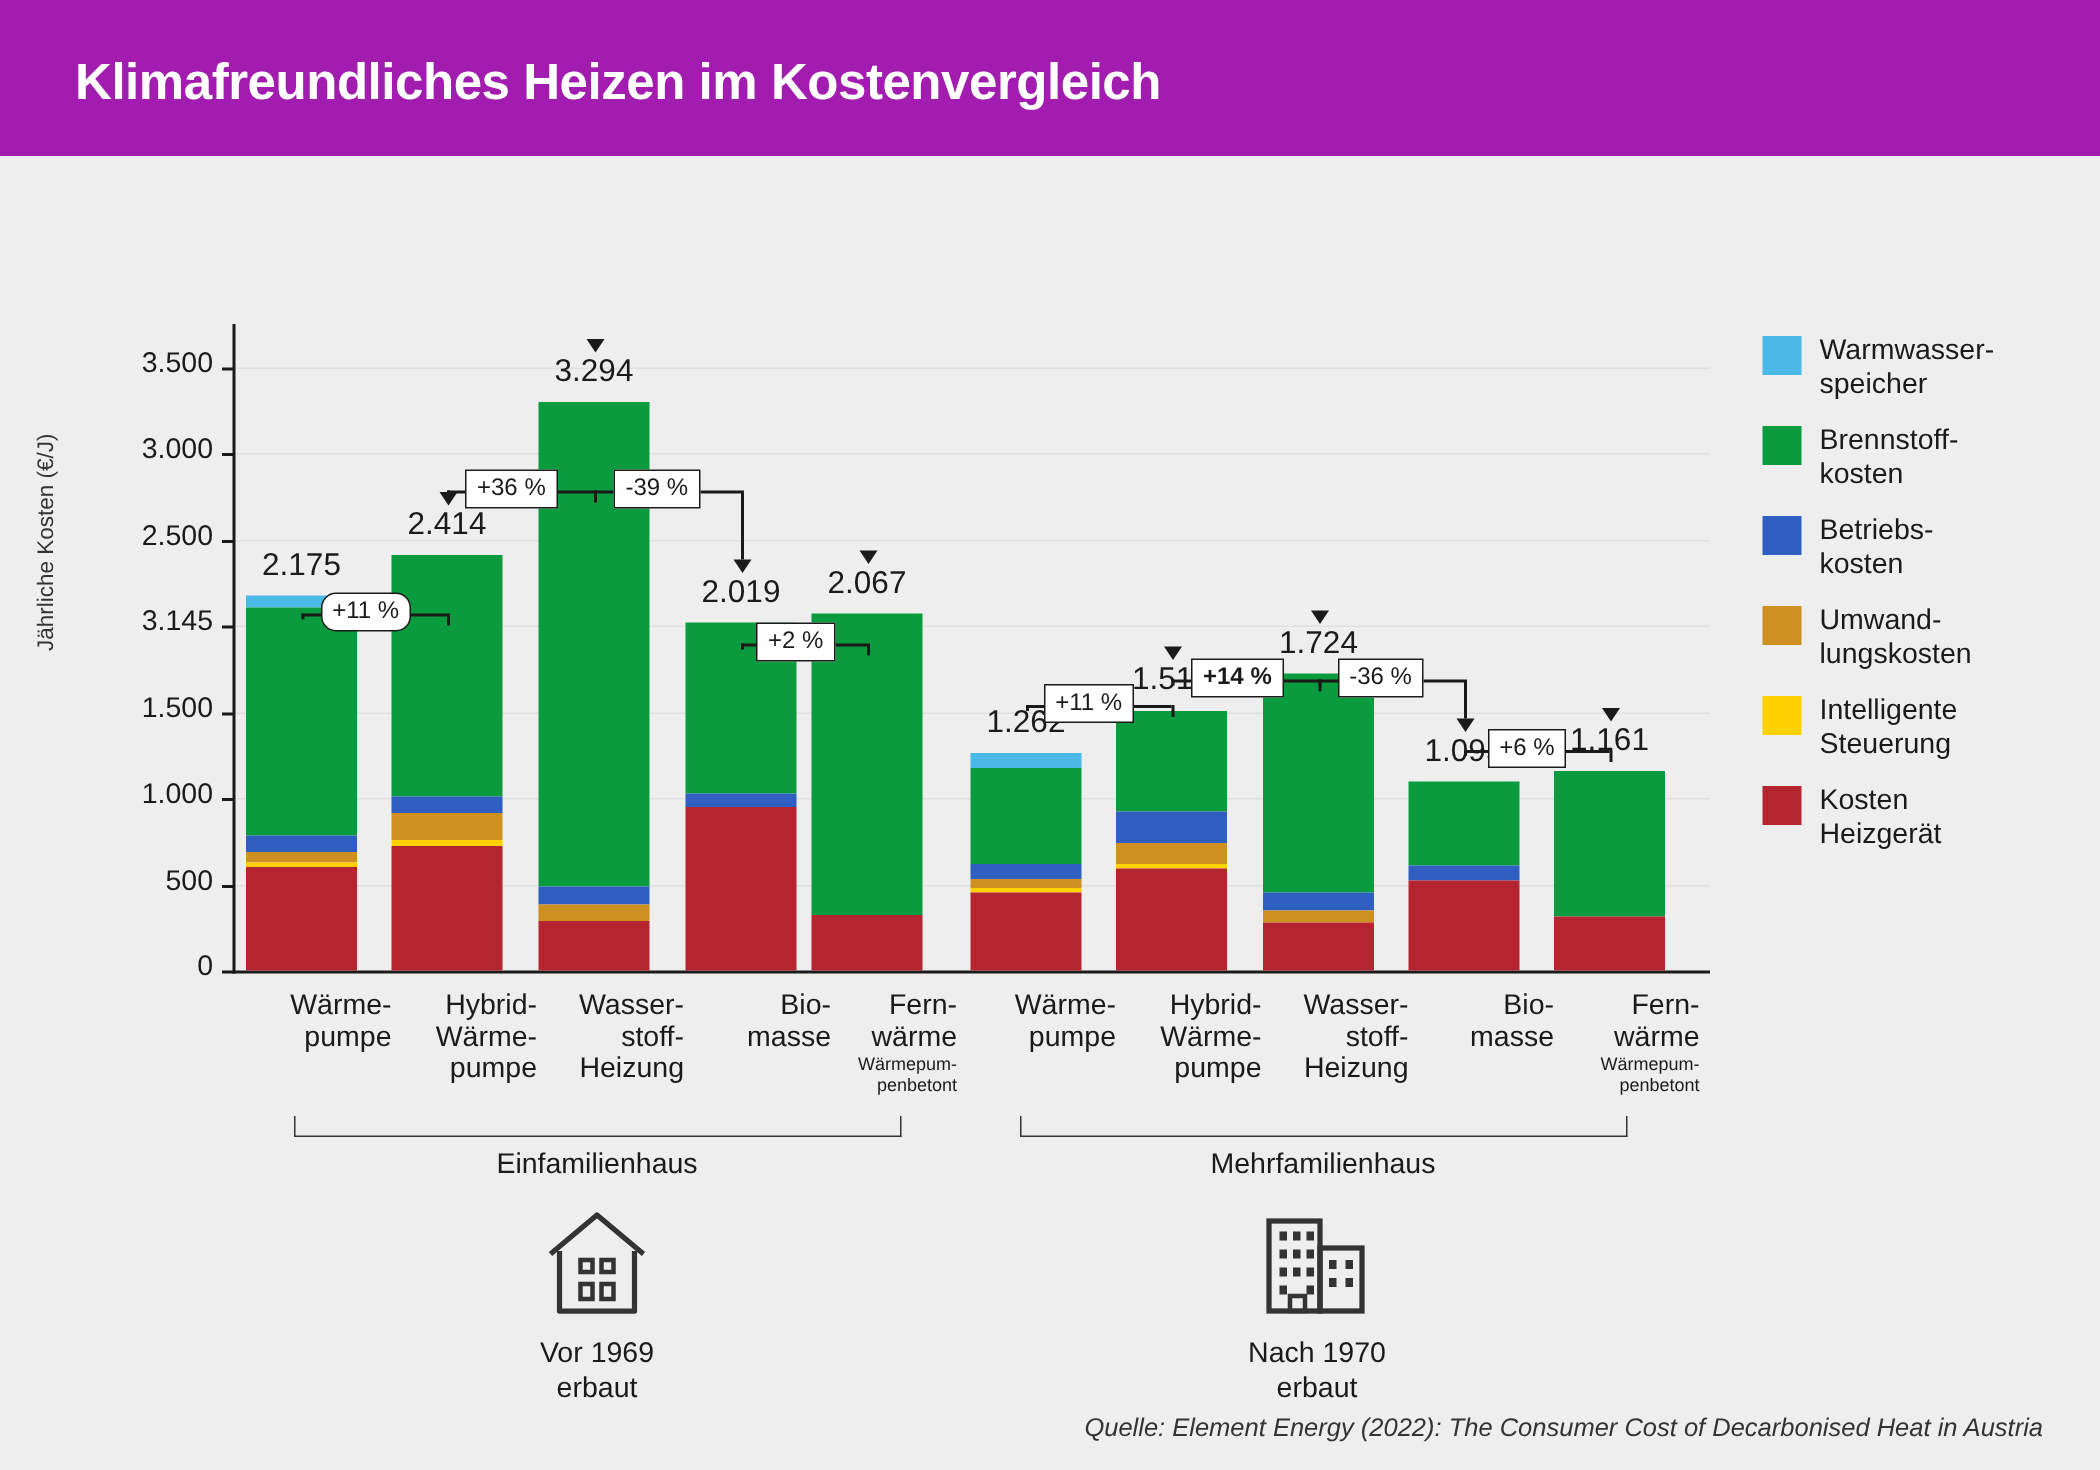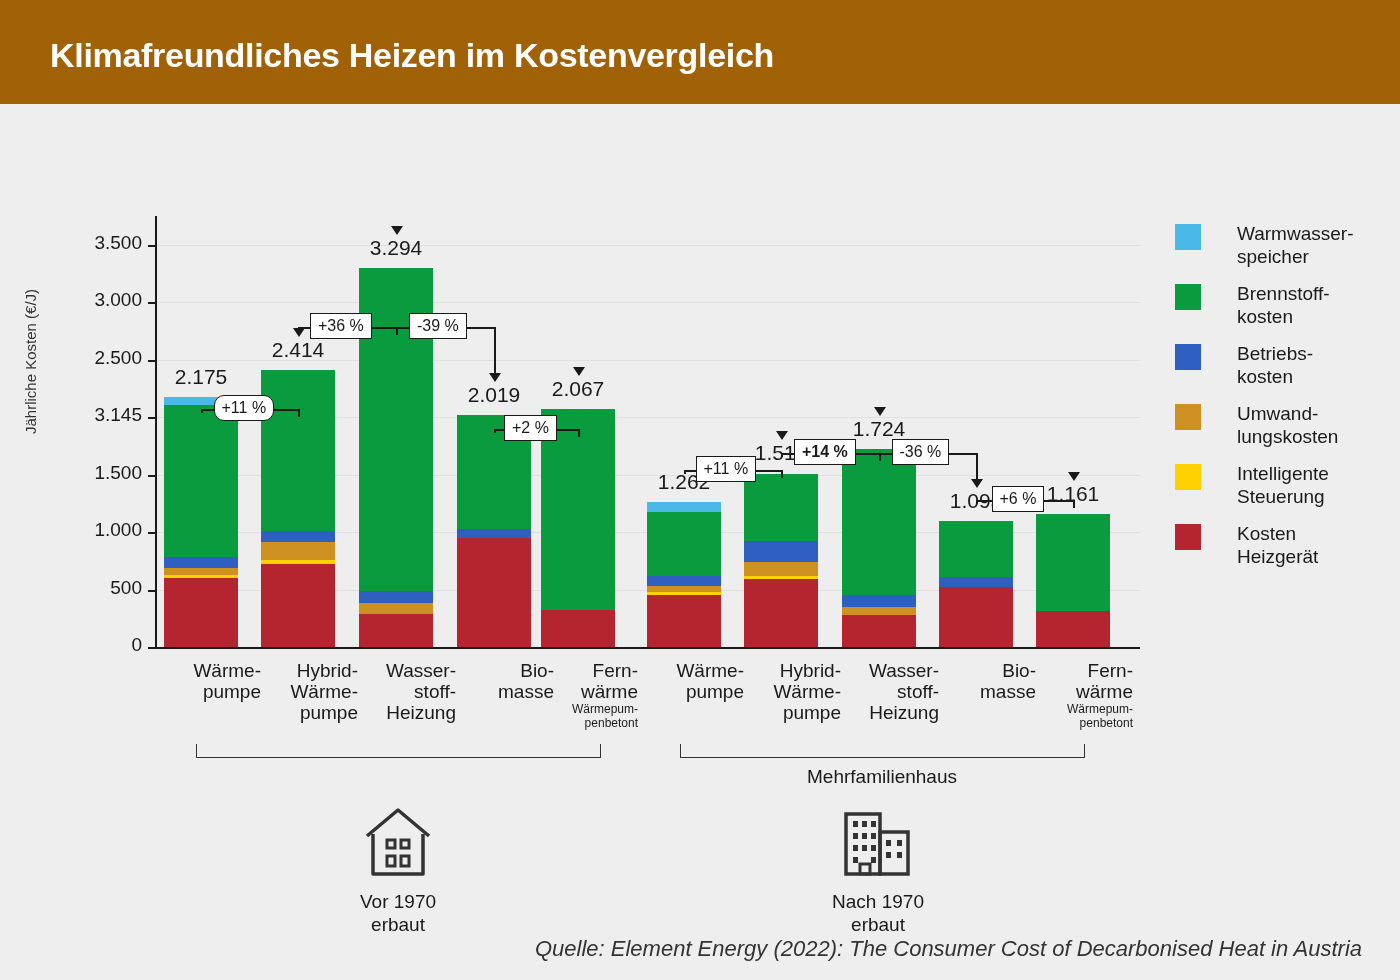--- a/index.html
+++ b/index.html
@@ -7,21 +7,21 @@
   body {
     width:1400px; height:980px;
     background:#eeeeee;
     font-family:"Liberation Sans", sans-serif;
     position:relative;
     overflow:hidden;
   }
   
   .header {
     position:absolute; left:0; top:0; width:1400px; height:104px;
-    background:#a16207;
+    background:#a21caf;
   }
   .header-title {
     position:absolute; left:50px; top:36px;
     font-size:34px; font-weight:bold; color:#ffffff;
     letter-spacing:-0.3px;
   }
   
   .chart-wrap { position:absolute; left:0; top:104px; width:1400px; height:876px; }
 
   .ylabel {
@@ -81,31 +81,31 @@
   }
   .conn { position:absolute; background:#1a1a1a; }
   .arrow-down {
     position:absolute; width:0; height:0;
     border-left:6px solid transparent; border-right:6px solid transparent;
     border-top:9px solid #1a1a1a;
   }
 
   
   .legend { position:absolute; left:1175px; top:118px; width:215px; }
-  .legend-item { display:flex; align-items:flex-start; margin-bottom:14px;gap:24px; }
+  .legend-item { display:flex; align-items:flex-start; margin-bottom:14px; }
   .legend-swatch { width:26px; height:26px; flex:0 0 26px; margin-right:12px; margin-top:2px; }
   .legend-text { font-size:19px; color:#1a1a1a; line-height:23px; }
 
   
   .icon-block { position:absolute; text-align:center; width:200px; }
   .icon-caption { font-size:19px; color:#1a1a1a; line-height:23px; margin-top:6px; }
 
   .source {
     position:absolute; right:38px; bottom:18px;
-    font-size:22px; font-style:italic; color:#333;
+    font-size:17px; font-style:italic; color:#333;
   }
 </style>
 </head>
 <body>
 
 <div class="header">
   <div class="header-title">Klimafreundliches Heizen im Kostenvergleich</div>
 </div>
 
 <div class="chart-wrap">
@@ -264,35 +264,36 @@
       <div class="arrow-down" style="left: 971px; top: 375.148px;"></div>
       <div class="ann" style="left: 891.5px; top: 335px;">-36 %</div>
       <div class="conn" style="left: 976px; top: 396px; width: 1.5px; height: 4px;"></div>
       <div class="conn" style="left: 976px; top: 396px; width: 97px; height: 1.5px;"></div>
       <div class="conn" style="left: 1073px; top: 396px; width: 1.5px; height: 8px;"></div>
       <div class="arrow-down" style="left: 1068px; top: 367.562px;"></div>
       <div class="ann" style="left: 991.5px; top: 382px;">+6 %</div>
     </div>
 
   <div class="bracket" style="left:196px; top:640px; width:405px;"></div>
+  <div class="group-label" style="left:198px; top:662px; width:400px;">Einfamilienhaus</div>
 
   <div class="bracket" style="left:680px; top:640px; width:405px;"></div>
   <div class="group-label" style="left:682px; top:662px; width:400px;">Mehrfamilienhaus</div>
 
   <div class="icon-block" style="left:298px; top:700px;">
     <svg width="74" height="76" viewBox="0 0 74 76">
       <path d="M6 32 L37 6 L68 32" fill="none" stroke="#333" stroke-width="3.5" stroke-linejoin="round"></path>
       <path d="M12 30 L12 70 L62 70 L62 30" fill="none" stroke="#333" stroke-width="3.5" stroke-linejoin="round"></path>
       <rect x="26" y="36" width="8" height="8" fill="none" stroke="#333" stroke-width="3"></rect>
       <rect x="40" y="36" width="8" height="8" fill="none" stroke="#333" stroke-width="3"></rect>
       <rect x="26" y="52" width="8" height="10" fill="none" stroke="#333" stroke-width="3"></rect>
       <rect x="40" y="52" width="8" height="10" fill="none" stroke="#333" stroke-width="3"></rect>
     </svg>
     <div class="icon-caption">
-      <span>Vor 1970</span><br>
+      <span>Vor 1969</span><br>
       <span>erbaut</span>
     </div>
   </div>
 
   <div class="icon-block" style="left:778px; top:700px;">
     <svg width="80" height="76" viewBox="0 0 80 76">
       <rect x="8" y="10" width="34" height="60" fill="none" stroke="#333" stroke-width="3.5"></rect>
       <rect x="42" y="28" width="28" height="42" fill="none" stroke="#333" stroke-width="3.5"></rect>
       <rect x="15" y="17" width="5" height="6" fill="#333"></rect>
         <rect x="24" y="17" width="5" height="6" fill="#333"></rect>

